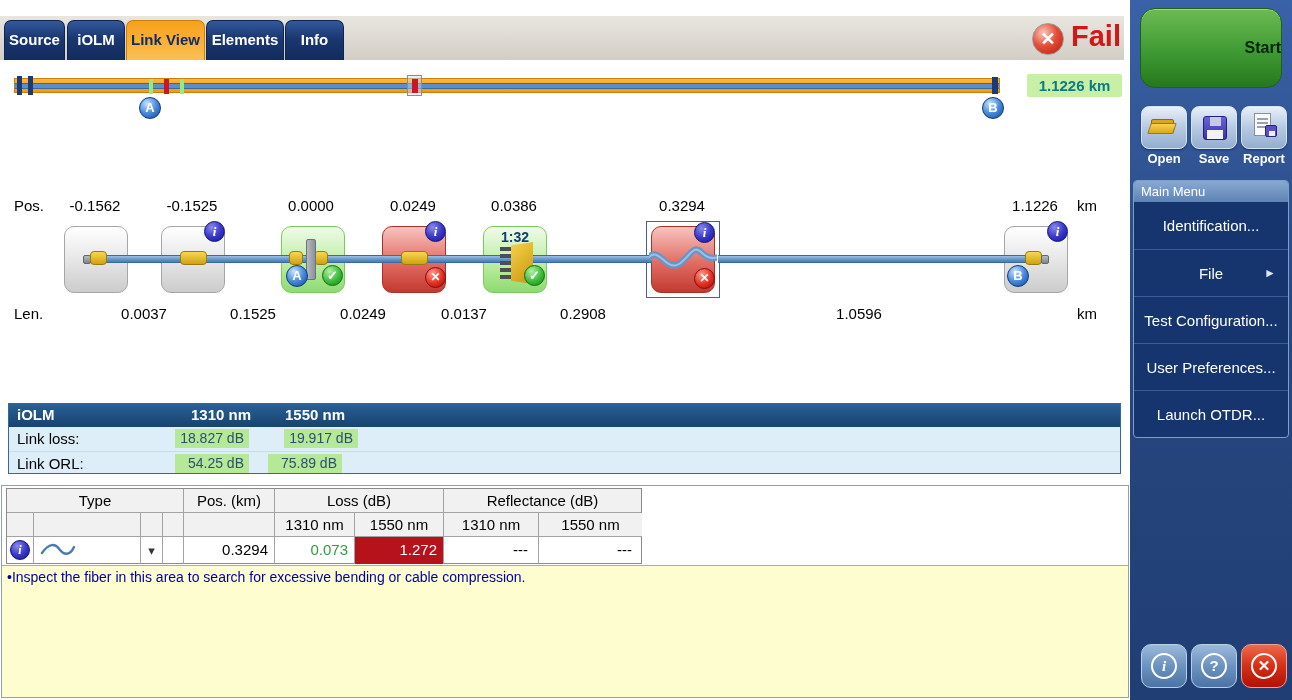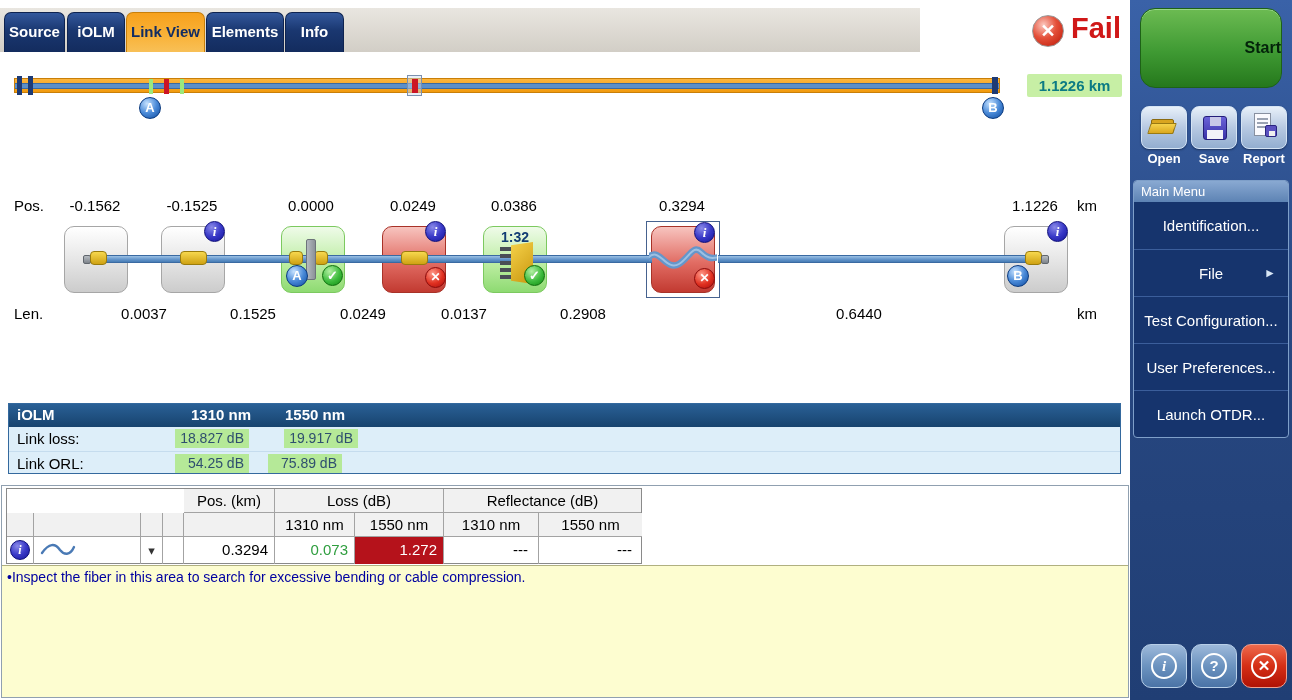--- a/index.html
+++ b/index.html
@@ -2,21 +2,21 @@
 <html><head>
 <meta charset="utf-8">
 <style>
   * { box-sizing: border-box; margin: 0; padding: 0; }
   html,body { width:1292px; height:700px; overflow:hidden; background:#fff;
     font-family:"Liberation Sans", sans-serif; }
   .app { position:relative; width:1292px; height:700px; background:#fff; }
   .abs { position:absolute; }
 
   
-  .tabbar { position:absolute; left:0; top:8px; width:920px; height:44px;
+  .tabbar { position:absolute; left:0; top:16px; width:1124px; height:44px;
     background:linear-gradient(#e9e6e0,#d2cec6);padding-left:48px; }
   .tab { position:absolute; top:4px; height:40px; border-radius:7px 7px 0 0;
     background:linear-gradient(#33589c,#1a3770 45%,#132c5e);
     border:1px solid #0e2350; border-bottom:none; color:#fff;
     font-weight:bold; font-size:15px; text-align:center; line-height:38px; cursor:default; }
   .tab.active { background:linear-gradient(#f7a11c,#f9b33a 60%,#f8c057);
     border-color:#c87f0a; color:#122d63; z-index:2; }
   .fail-icon { position:absolute; left:1032px; top:7px; width:32px; height:32px;
     border-radius:50%; background:radial-gradient(circle at 35% 30%, #fcc8be, #e4503a 45%, #bb1504);
     border:1px solid #9a9a9a; color:#fff; font-weight:bold; font-size:18px;
@@ -240,21 +240,21 @@
   <div class="badge check" style="left:524px;top:265px;">✓</div>
   <div class="balloon" style="left:286px;top:265px;">A</div>
   <div class="balloon" style="left:1007px;top:265px;">B</div>
 
   <span class="row-label" style="left:14px;top:305px;">Len.</span>
   <span class="num" style="left:99px;top:305px;">0.0037</span>
   <span class="num" style="left:208px;top:305px;">0.1525</span>
   <span class="num" style="left:318px;top:305px;">0.0249</span>
   <span class="num" style="left:419px;top:305px;">0.0137</span>
   <span class="num" style="left:538px;top:305px;">0.2908</span>
-  <span class="num" style="left:814px;top:305px;">0.6440</span>
+  <span class="num" style="left:814px;top:305px;">1.0596</span>
   <span class="num" style="left:1067px;top:305px;width:40px;">km</span>
 
   <div class="summary">
     <div class="sum-head">
       <span class="abs" style="left:8px;top:2px;">iOLM</span>
       <span class="abs" style="left:172px;top:2px;width:80px;text-align:center;">1310 nm</span>
       <span class="abs" style="left:266px;top:2px;width:80px;text-align:center;">1550 nm</span>
     </div>
     <div class="sum-row" style="top:23px;">
       <span class="abs" style="left:8px;top:3px;">Link loss:</span>
@@ -264,20 +264,21 @@
     <div class="sum-row" style="top:47px;">
       <span class="abs" style="left:8px;top:3px;">Link ORL:</span>
       <span class="val-badge" style="left:166px;width:74px;">54.25 dB</span>
       <span class="val-badge" style="left:259px;width:74px;">75.89 dB</span>
     </div>
   </div>
 
   <div class="bottom-panel">
     <div class="etable">
 
+      <div class="cell hdr" style="left:0;top:0;width:177px;height:24px;line-height:23px;">Type</div>
       <div class="cell hdr" style="left:177px;top:0;width:91px;height:24px;line-height:23px;">Pos. (km)</div>
       <div class="cell hdr" style="left:268px;top:0;width:169px;height:24px;line-height:23px;">Loss (dB)</div>
       <div class="cell hdr" style="left:437px;top:0;width:197px;height:24px;line-height:23px;border-right:none;">Reflectance (dB)</div>
 
       <div class="cell hdr" style="left:0;top:24px;width:27px;height:24px;"></div>
       <div class="cell hdr" style="left:27px;top:24px;width:107px;height:24px;"></div>
       <div class="cell hdr" style="left:134px;top:24px;width:22px;height:24px;"></div>
       <div class="cell hdr" style="left:156px;top:24px;width:21px;height:24px;"></div>
       <div class="cell hdr" style="left:177px;top:24px;width:91px;height:24px;"></div>
       <div class="cell hdr" style="left:268px;top:24px;width:80px;height:24px;line-height:23px;">1310 nm</div>

